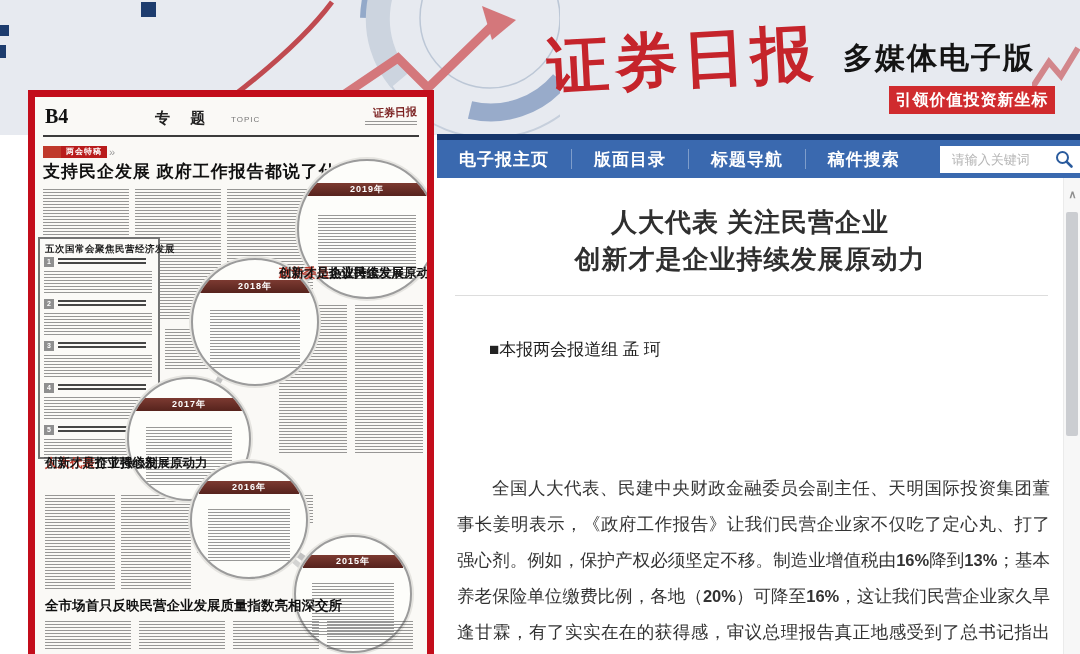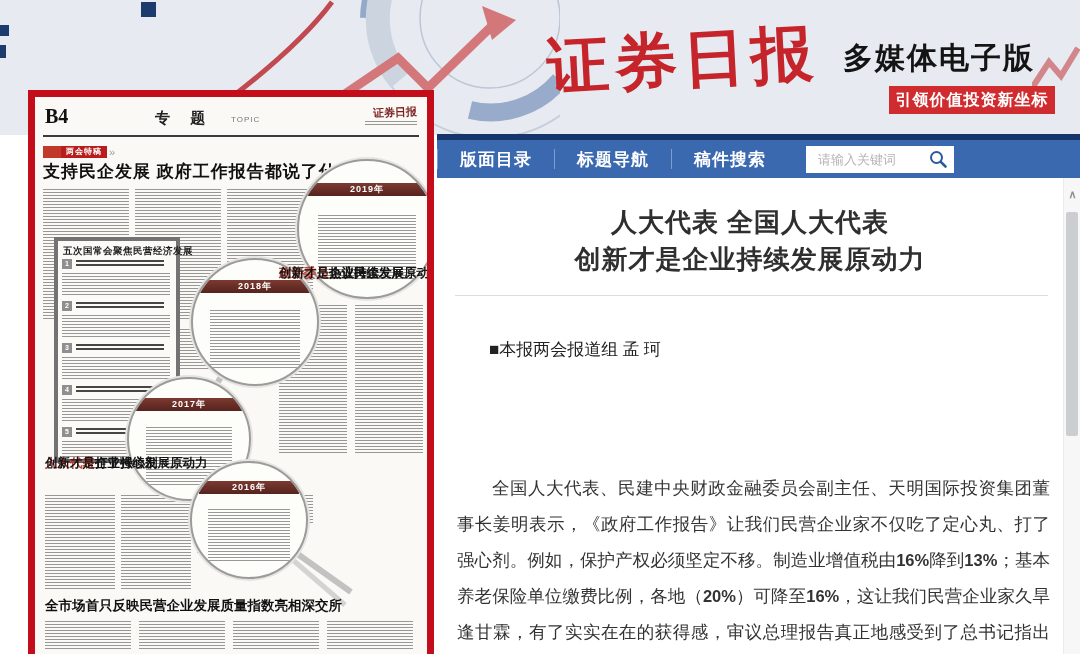--- a/index.html
+++ b/index.html
@@ -46,21 +46,21 @@
   #pmastdate{right:10px;top:24px;width:52px;height:4px;}
   #prule{left:8px;top:38px;width:376px;height:2px;background:#3c3c3c;}
   #ptag{left:8px;top:48px;height:13px;display:flex;align-items:center;}
   .tagred{position:static!important;width:18px;height:12px;background:#c0392b;}
   .tagdark{position:static!important;height:12px;background:#b91c1c;color:#fff;font-size:8px;font-weight:700;
            line-height:12px;padding:0 5px;letter-spacing:1px;white-space:nowrap;}
   .tagchev{position:static!important;color:#9a9a9a;font-size:11px;line-height:12px;margin-left:2px;}
   #phead1{left:8px;top:63px;width:380px;font-size:17px;font-weight:900;color:#101010;letter-spacing:1px;white-space:nowrap;}
   .mt{background-image:repeating-linear-gradient(to bottom,rgba(70,70,70,.55) 0,rgba(70,70,70,.55) 1px,transparent 1px,transparent 3px);}
   .mtb{background-image:repeating-linear-gradient(to bottom,rgba(25,25,25,.8) 0,rgba(25,25,25,.8) 2px,transparent 2px,transparent 4px);}
-  #pbox{left:19px;top:140px;width:118px;height:218px;border:4px solid #737373;background:#fbfaf7;z-index:2;}
+  #pbox{left:3px;top:140px;width:118px;height:218px;border:2px solid #737373;background:#fbfaf7;z-index:2;}
   #pboxtitle{left:5px;top:4px;width:108px;font-size:9.5px;font-weight:900;color:#1a1a1a;letter-spacing:.5px;white-space:nowrap;}
   .nitem{left:4px;width:110px;height:38px;}
   .nbox{left:0;top:0;width:10px;height:10px;background:#8f8f8f;color:#fff;font-size:7px;font-weight:700;
         text-align:center;line-height:10px;}
   .nhead{left:14px;top:1px;width:88px;height:8px;}
   .nbody{left:0;top:14px;width:108px;height:22px;}
   .circle{border-radius:50%;background:#fdfdfa;border:2px solid #9b9b9b;box-shadow:0 0 0 2px #e5e4e0;z-index:3;overflow:hidden;}
   .cbanner{left:6%;top:16%;width:88%;height:13px;background:linear-gradient(#7c3a31,#56231d);color:#fff;
            font-size:9px;font-weight:700;text-align:center;line-height:13px;letter-spacing:1px;}
   .cbody{left:14%;top:40%;width:72%;height:48%;}
@@ -91,40 +91,41 @@
     <svg width="48" height="50" viewBox="0 0 48 50" style="position:absolute;left:1032px;top:42px">
       <path d="M 0 46 L 17 20 L 29 34 L 46 6" fill="none" stroke="#d2868b" stroke-width="6"></path>
     </svg>
     <div id="logo">证券日报</div>
     <div id="edition">多媒体电子版</div>
     <div id="slogan">引领价值投资新坐标</div>
   </div>
 
   <div id="navstrip"></div>
   <div id="nav">
+    <div class="navitem">电子报主页</div>
     <div class="navsep"></div>
     <div class="navitem">版面目录</div>
     <div class="navsep"></div>
     <div class="navitem">标题导航</div>
     <div class="navsep"></div>
     <div class="navitem">稿件搜索</div>
     <div id="searchwrap">
       <input id="searchinput" type="text" placeholder="请输入关键词" style="">
       <span id="searchicon">
         <svg width="19" height="19" viewBox="0 0 19 19">
           <circle cx="7.5" cy="7.5" r="5.5" fill="none" stroke="#2a5b9d" stroke-width="2"></circle>
           <line x1="11.8" y1="11.8" x2="16.5" y2="16.5" stroke="#2a5b9d" stroke-width="2.6" stroke-linecap="round"></line>
         </svg>
       </span>
     </div>
   </div>
 
   <div id="panel">
     <div id="atitle">
-      <div>人大代表 全国人大代表</div>
+      <div>人大代表 关注民营企业</div>
       <div>创新才是企业持续发展原动力</div>
     </div>
     <div id="adivider"></div>
     <div id="abyline">■本报两会报道组 孟 珂</div>
     <p class="apara" style="top:292px"><span>全国人大代表、民建中央财政金融委员会副主任、天明国际投资集团董事长姜明表示，《政府工作报告》让我们民营企业家不仅吃了定心丸、打了强心剂。例如，保护产权必须坚定不移。制造业增值税由</span><b>16%</b><span>降到</span><b>13%</b><span>；基本养老保险单位缴费比例，各地（</span><b>20%</b><span>）可降至</span><b>16%</b><span>，这让我们民营企业家久旱逢甘霖，有了实实在在的获得感，审议总理报告真正地感受到了总书记指出的“民营企业和民营企业家是我们自己人”。</span></p>
   </div>
 
   <div id="sbar">
     <div id="sarrow">∧</div>
     <div id="sthumb"></div>
@@ -199,20 +200,24 @@
       <div class="cbody mt"></div>
     </div>
     <div class="circle" style="left:92px;top:280px;width:120px;height:120px">
       <div class="cbanner">2017年</div>
       <div class="cbody mt"></div>
     </div>
     <div class="circle" style="left:155px;top:364px;width:114px;height:114px">
       <div class="cbanner">2016年</div>
       <div class="cbody mt"></div>
     </div>
+    <div class="circle" style="left:259px;top:438px;width:114px;height:114px">
+      <div class="cbanner">2015年</div>
+      <div class="cbody mt"></div>
+    </div>
 
     <div class="subhead" style="left:244px;top:168px">
       <div><span class="red">政协委员</span><span> 热议民企发展</span></div>
       <div>创新才是企业持续发展原动力</div>
     </div>
     <div class="mt" style="left:244px;top:208px;width:68px;height:148px;z-index:1"></div>
     <div class="mt" style="left:320px;top:208px;width:68px;height:148px;z-index:1"></div>
 
     <div class="subhead" style="left:10px;top:358px">
       <div><span class="red">人大代表</span><span> 打了强心剂</span></div>

